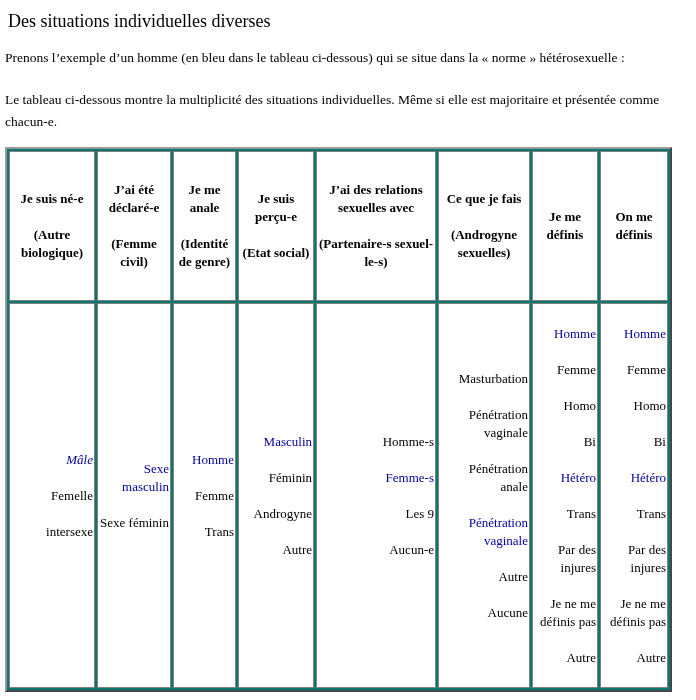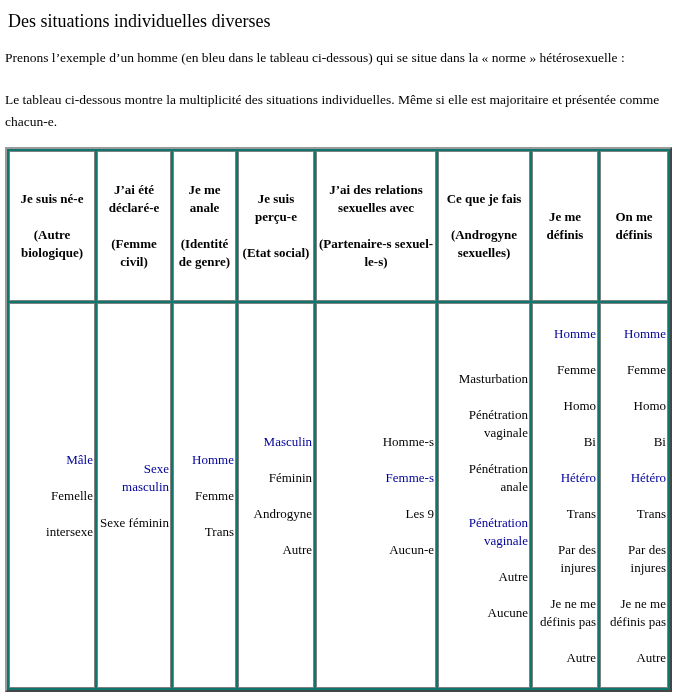--- a/index.html
+++ b/index.html
@@ -128,21 +128,21 @@
             <p>Je me définis</p>
           </th>
           <th class="cell">
             <p>On me définis</p>
           </th>
         </tr>
     </thead>
     <tbody>
       <tr style="height: 385px;">
           <td class="cell">
-            <p class="hl" style="color: rgb(0, 0, 153);">Mâle</p>
+            <p class="hl" style="color: rgb(0, 0, 153); font-style: italic;">Mâle</p>
             <p>Femelle</p>
             <p>intersexe</p>
           </td>
           <td class="cell">
             <p class="hl" style="color: rgb(0, 0, 153);">Sexe masculin</p>
             <p>Sexe féminin</p>
           </td>
           <td class="cell">
             <p class="hl" style="color: rgb(0, 0, 153);">Homme</p>
             <p>Femme</p>

